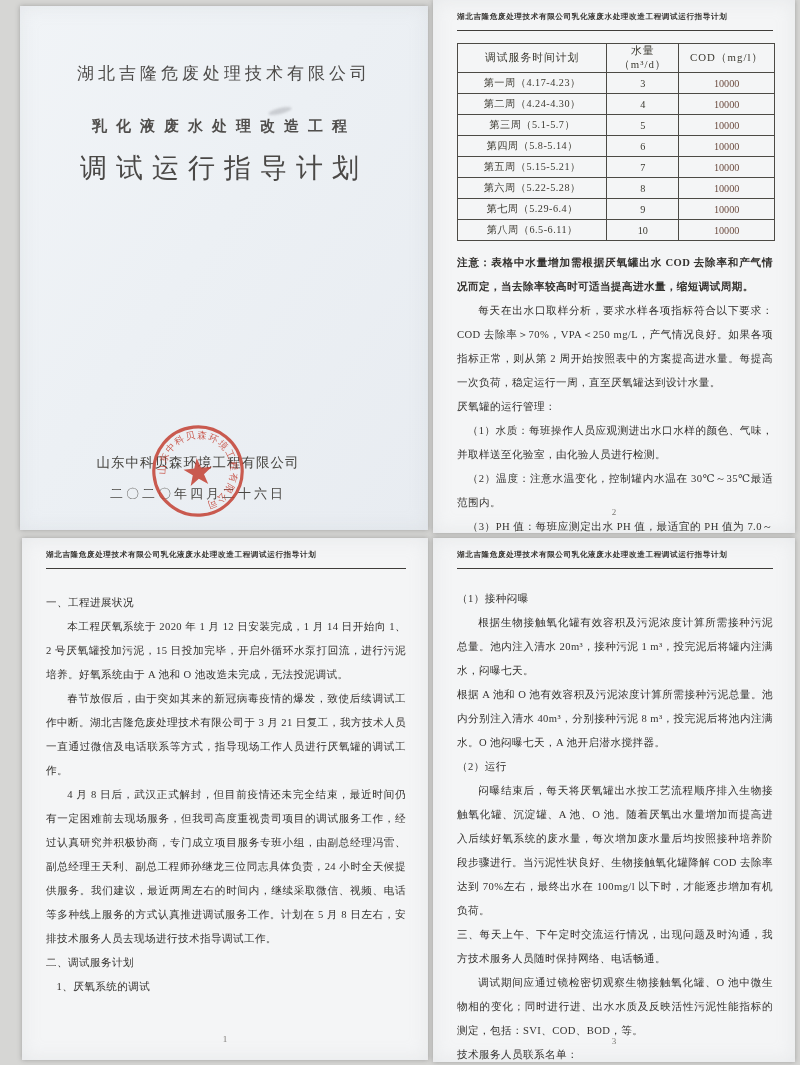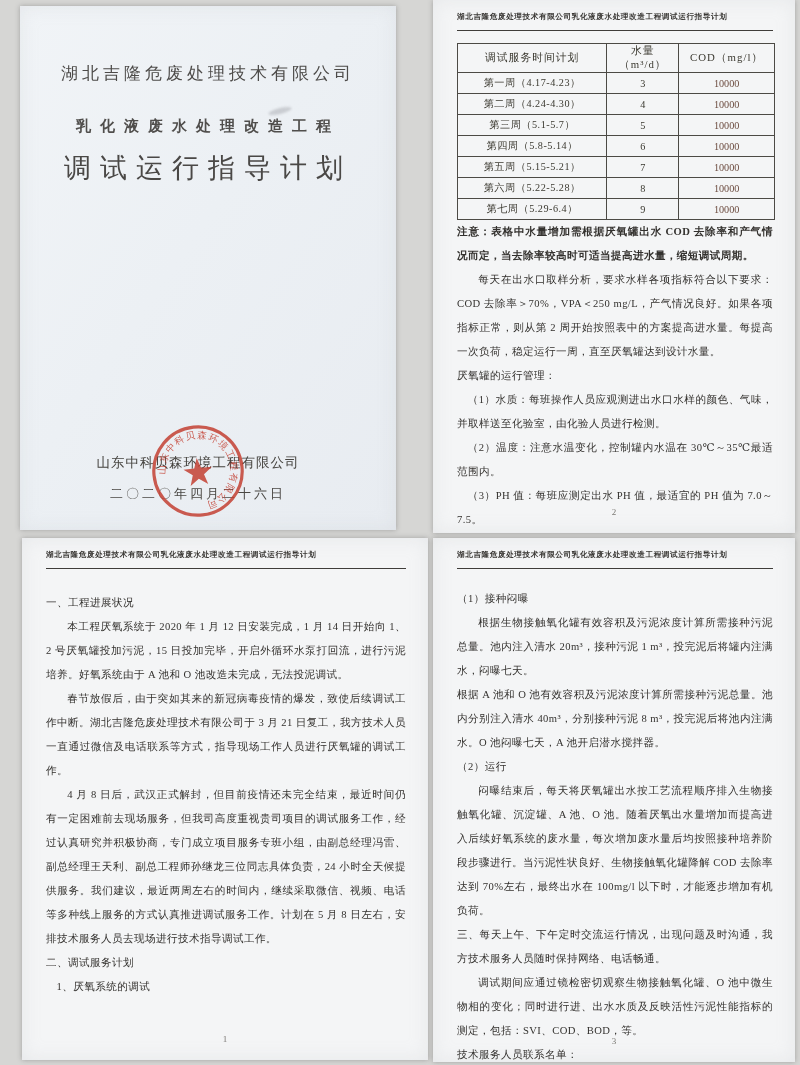--- a/index.html
+++ b/index.html
@@ -10,21 +10,21 @@
     font-family:"Liberation Serif","DejaVu Serif",serif;
     overflow:hidden;
   }
   .page {
     position:absolute;
     background:#f4f5f6;
     box-shadow:0 0 5px rgba(60,60,60,.35), inset 0 0 18px rgba(190,195,200,.25);
     color:#33312f;
   }
   #cover-page {
-    left:20px; top:6px; width:376px; height:524px;
+    left:20px; top:6px; width:408px; height:524px;
     background:linear-gradient(125deg,#f1f4f7 0%,#ecf0f4 45%,#e8ecf1 100%);
   }
   #page-2 { left:433px; top:0px;   width:362px; height:533px; }
   #page-1 { left:22px;  top:538px; width:406px; height:522px; }
   #page-3 { left:433px; top:538px; width:362px; height:524px; }
 
   
   .cover-inner { position:relative; width:100%; height:100%; }
   .cover-smudge {
     position:absolute; top:46px; left:248px; width:24px; height:6px;
@@ -53,21 +53,21 @@
     opacity:.82; transform:rotate(-6deg); pointer-events:none;
   }
 
   
   .page-inner { position:relative; width:100%; height:100%; padding:12px 22px 0 24px; }
   .doc-header {
     font-size:7.6px; font-weight:bold; letter-spacing:.6px; color:#3a3835;
     padding-bottom:8px; border-bottom:1.6px solid #3f3d3a;
     white-space:nowrap; overflow:hidden;
   }
-  .body-text { }
+  .body-text { margin-top:10px; }
   .para {
     font-size:10.6px; line-height:24px; color:#33312e;
     text-align:justify; letter-spacing:.4px;
   }
   .para.b { font-weight:bold; }
   .para.ind1 { text-indent:1em; }
   .para.ind2 { text-indent:2em; }
   .page-num {
     position:absolute; bottom:16px; left:0; width:100%;
     text-align:center; font-size:9px; color:#7a7873;
@@ -158,20 +158,25 @@
           <tr>
             <td class="c1">第六周（5.22-5.28）</td>
             <td class="c2">8</td>
             <td class="c3">10000</td>
           </tr>
           <tr>
             <td class="c1">第七周（5.29-6.4）</td>
             <td class="c2">9</td>
             <td class="c3">10000</td>
           </tr>
+          <tr>
+            <td class="c1">第八周（6.5-6.11）</td>
+            <td class="c2">10</td>
+            <td class="c3">10000</td>
+          </tr>
         </tbody>
     </table>
     <div class="body-text" id="page2-paras">
         <p class="para b">注意：表格中水量增加需根据厌氧罐出水 COD 去除率和产气情况而定，当去除率较高时可适当提高进水量，缩短调试周期。</p>
         <p class="para ind2">每天在出水口取样分析，要求水样各项指标符合以下要求：COD 去除率＞70%，VPA＜250 mg/L，产气情况良好。如果各项指标正常，则从第 2 周开始按照表中的方案提高进水量。每提高一次负荷，稳定运行一周，直至厌氧罐达到设计水量。</p>
         <p class="para">厌氧罐的运行管理：</p>
         <p class="para ind1">（1）水质：每班操作人员应观测进出水口水样的颜色、气味，并取样送至化验室，由化验人员进行检测。</p>
         <p class="para ind1">（2）温度：注意水温变化，控制罐内水温在 30℃～35℃最适范围内。</p>
         <p class="para ind1">（3）PH 值：每班应测定出水 PH 值，最适宜的 PH 值为 7.0～7.5。</p>
         <p class="para ind1">（4）营养物：厌氧反应池营养物比例为 C:N:P=(350-500):5:1。</p>

